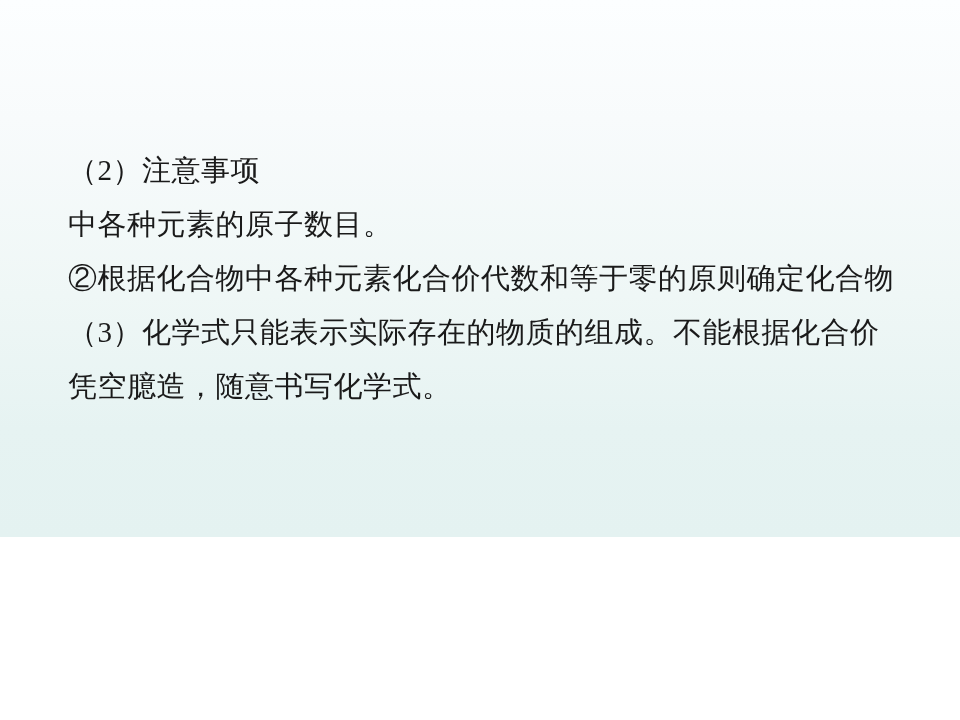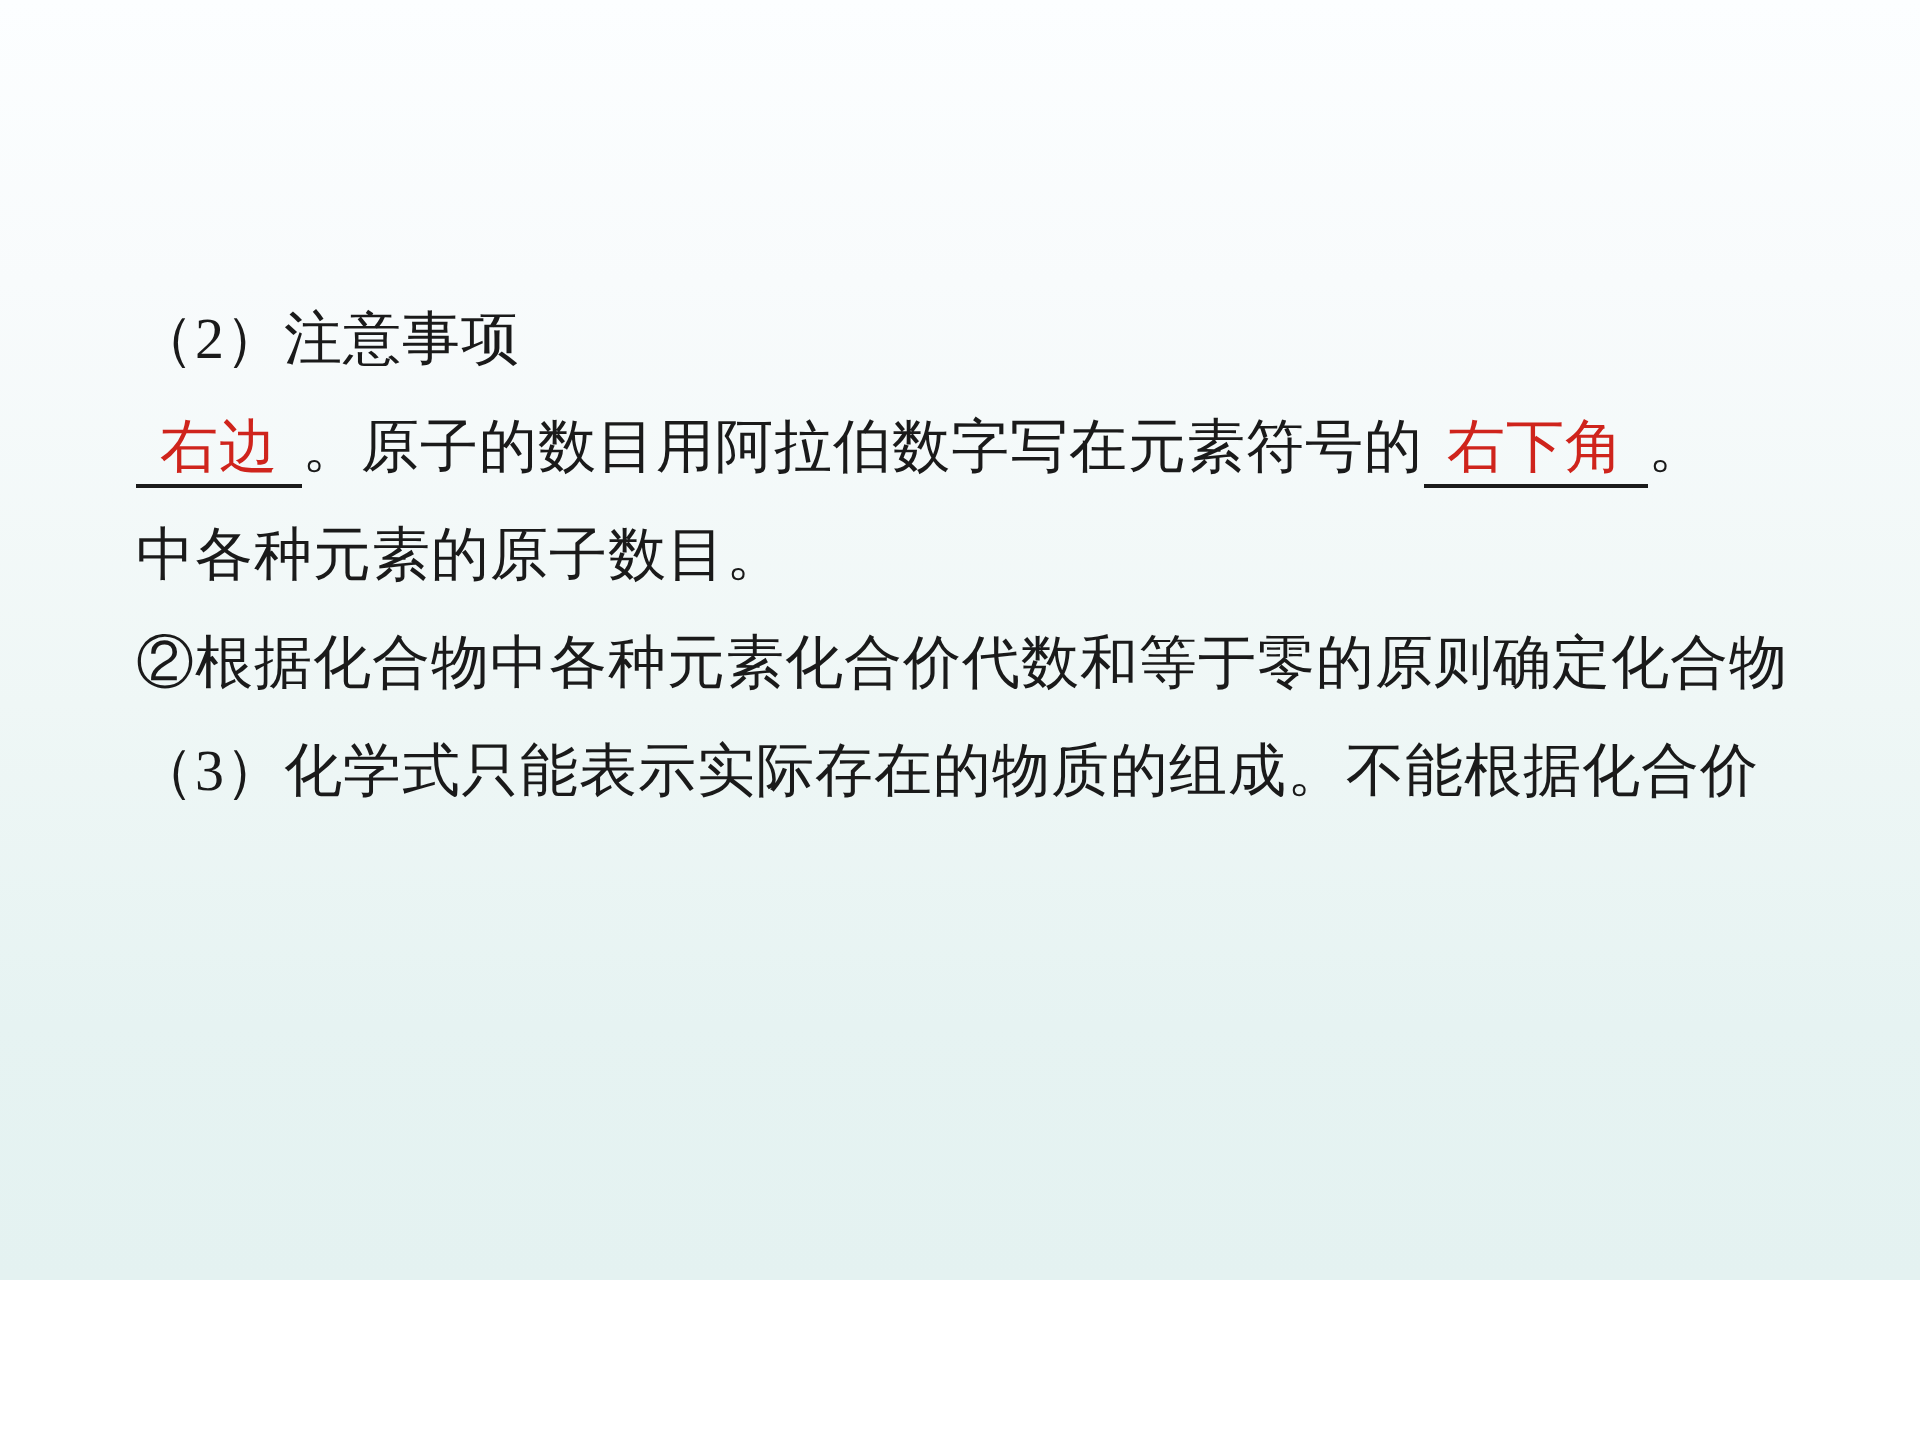--- a/index.html
+++ b/index.html
@@ -2,21 +2,21 @@
 <html><head>
 <meta charset="utf-8">
 <style>
   html, body {
     margin: 0;
     padding: 0;
   }
   .slide {
     position: relative;
     width: 960px;
-    height: 640px;
+    height: 537px;
     overflow: hidden;
     background: linear-gradient(180deg,
       #fcfeff 0%,
       #f8fbfc 22%,
       #eff7f6 55%,
       #e6f3f2 80%,
       #e4f2f1 100%);
     font-family: "Liberation Serif", "DejaVu Serif", serif;
     text-decoration: underline;
   }
@@ -45,31 +45,31 @@
 <body>
 
 <div class="slide">
   <div class="content">
 
     <div class="line">
       <span>（2）注意事项</span>
     </div>
 
 
-    <div class="line">
-      <span class="blank"><span class="answer">右边</span></span><span>。原子的数目用阿拉伯数字写在元素符号的</span><span class="blank"><span class="answer">右下角</span></span><span>。</span>
-    </div>
 
     <div class="line">
       <span>中各种元素的原子数目。</span>
     </div>
 
     <div class="line">
       <span>②根据化合物中各种元素化合价代数和等于零的原则确定化合物</span>
     </div>
 
     <div class="line">
       <span>（3）化学式只能表示实际存在的物质的组成。不能根据化合价</span>
     </div>
 
+    <div class="line">
+      <span>凭空臆造，随意书写化学式。</span>
+    </div>
 
   </div>
 </div>
 
 </body></html>

